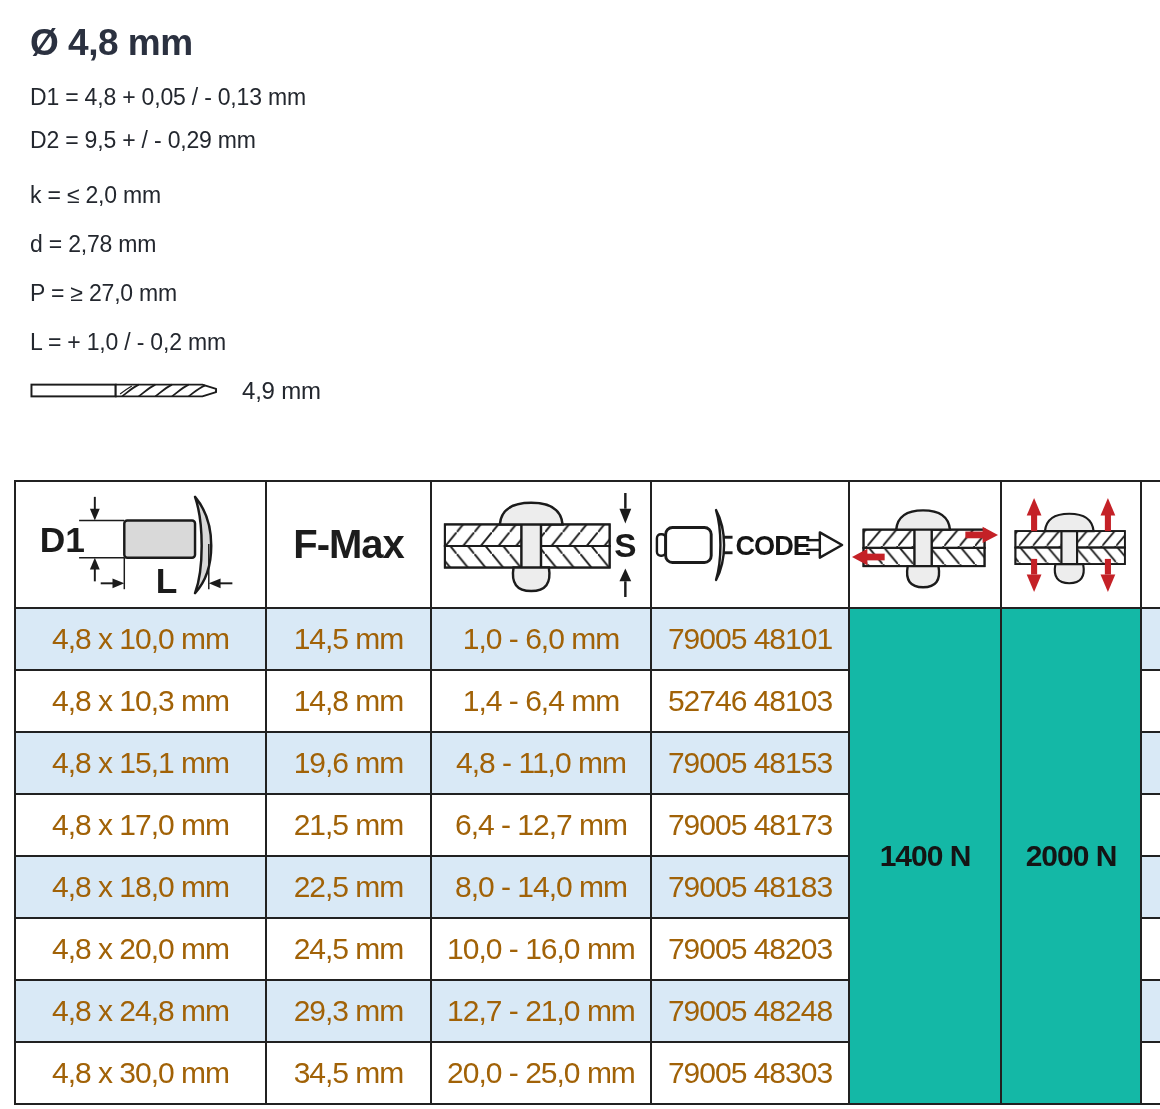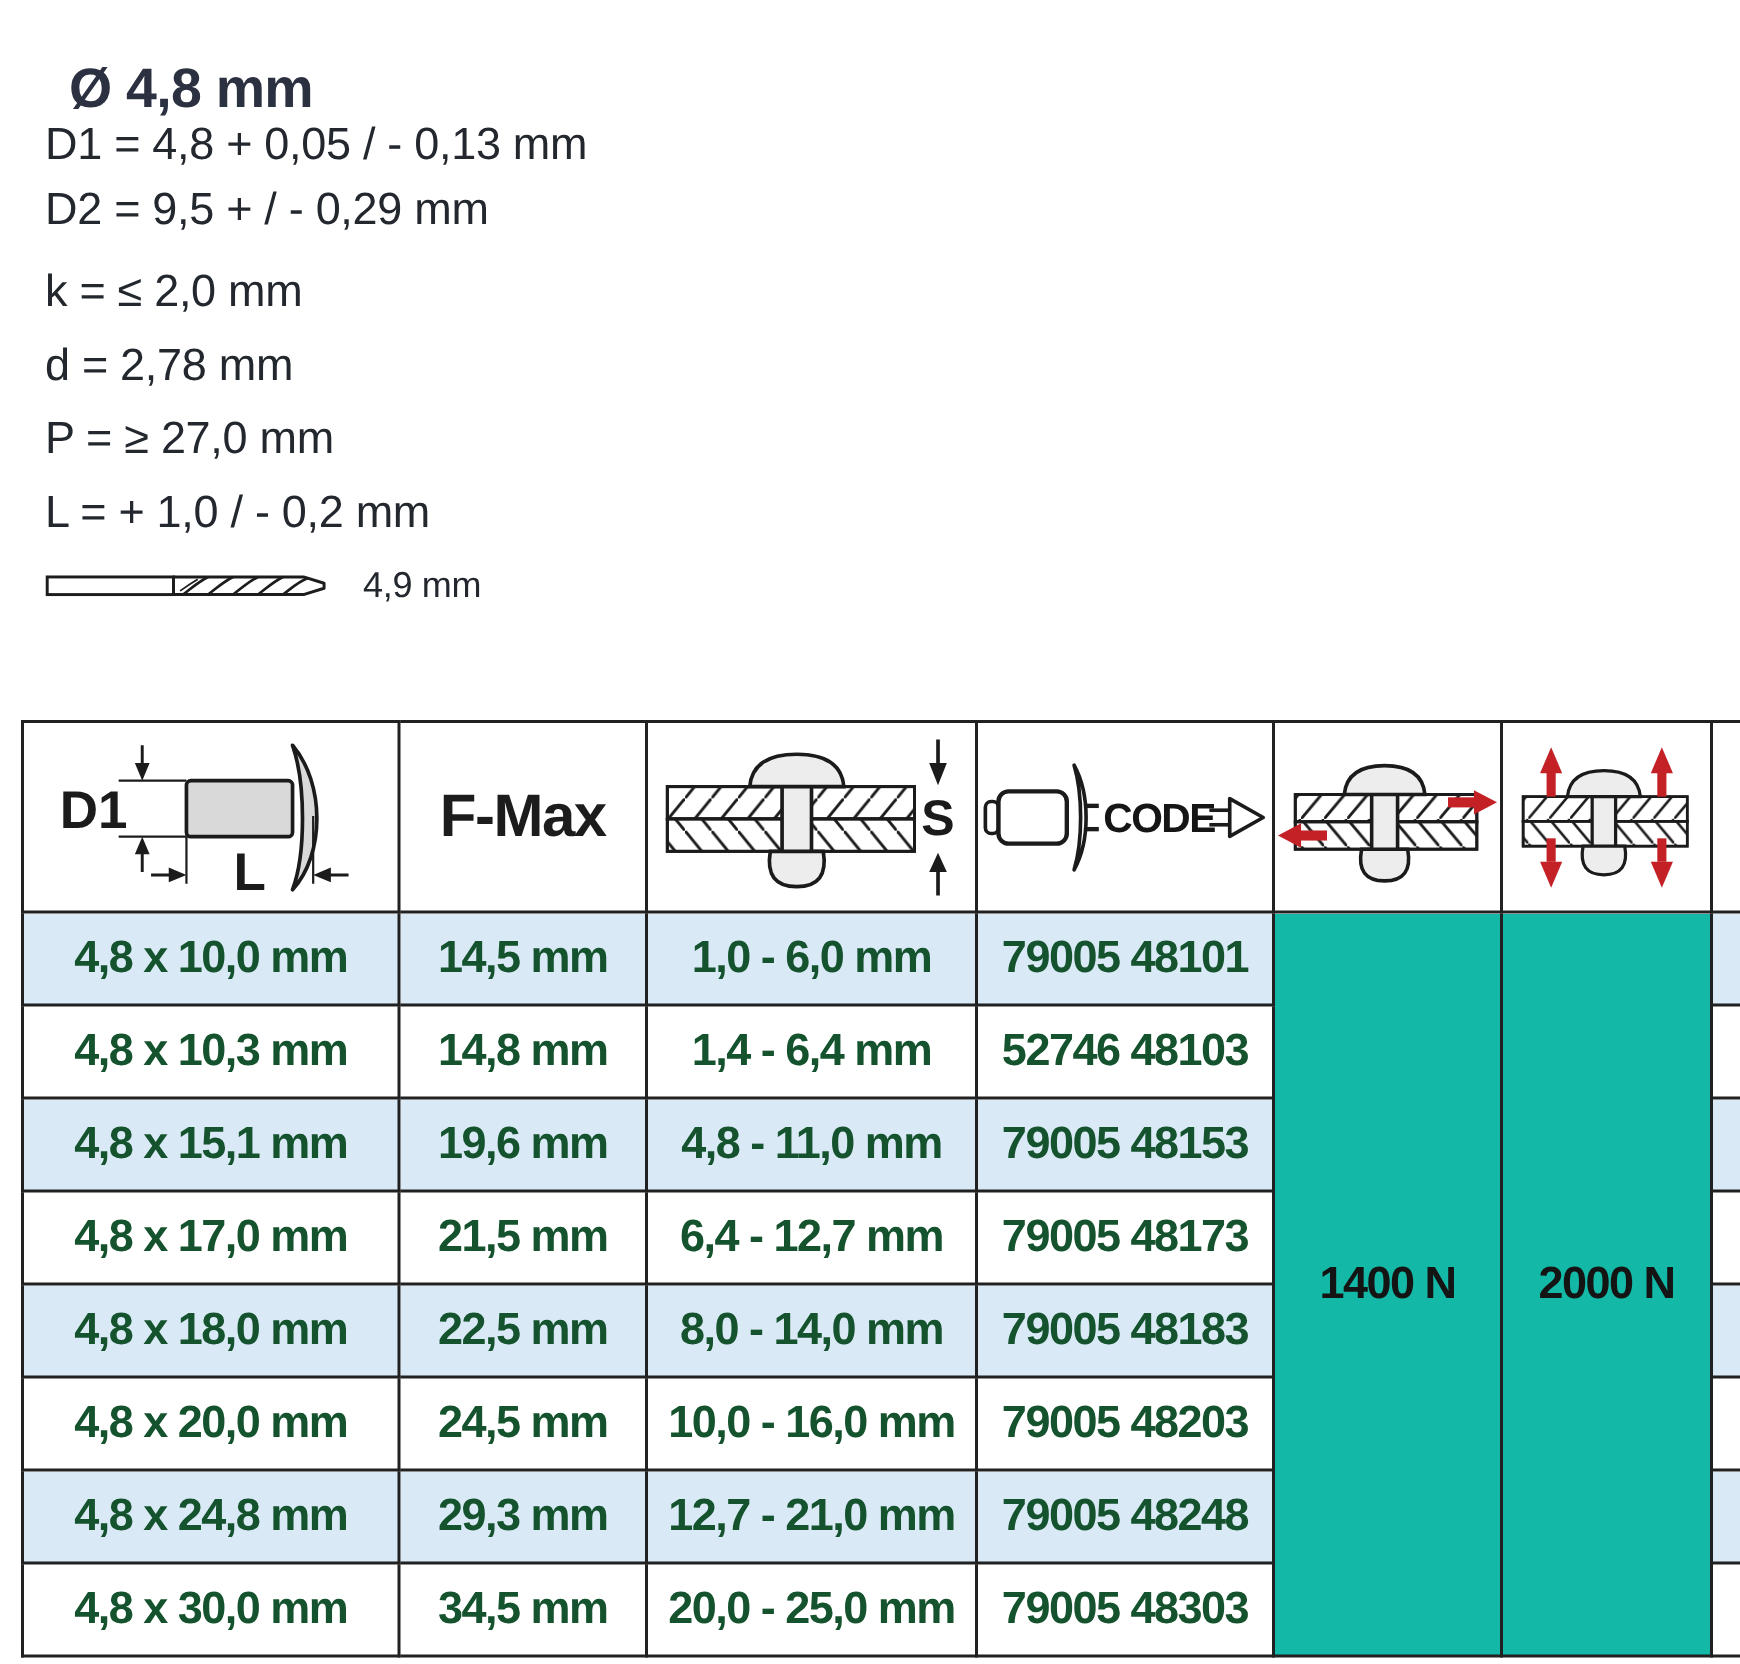--- a/index.html
+++ b/index.html
@@ -3,26 +3,26 @@
 <meta charset="utf-8">
 <style>
   html,body{margin:0;padding:0;}
   body{
     width:1160px;height:1109px;position:relative;background:#ffffff;
     font-family:"Liberation Sans","DejaVu Sans",sans-serif;overflow:hidden;
     color:#1f2329;
   }
   
   .page-title{
-    position:absolute;left:30px;top:22px;margin:16px;
+    position:absolute;left:30px;top:22px;margin:0;
     font-size:37px;font-weight:700;letter-spacing:-0.5px;color:#2b3140;text-align:center;
   }
   .spec-line{
     position:absolute;left:30px;height:30px;line-height:30px;
-    font-size:30px;color:#23272e;letter-spacing:-0.2px;white-space:pre;
+    font-size:23px;color:#23272e;letter-spacing:-0.2px;white-space:pre;
   }
   .drill-row{
     position:absolute;left:30px;top:376px;height:30px;
     display:flex;align-items:center;gap:24px;
   }
   .drill-label{font-size:24px;color:#23272e;letter-spacing:-0.2px;}
 
   
   .table-wrap{
     position:absolute;left:14px;top:480px;width:1146px;height:714px;overflow:hidden;
@@ -31,21 +31,21 @@
     border-collapse:collapse;table-layout:fixed;width:1166px;
   }
   .spec-table th,.spec-table td{
     border:2px solid #212121;padding:0;text-align:center;vertical-align:middle;
     overflow:hidden;
   }
   .spec-table thead tr{height:127px;}
   .spec-table tbody tr{height:62px;}
   .spec-table th{background:#ffffff;}
   td.cell{
-    font-size:30px;font-weight:700;letter-spacing:-1px;color:#14532d;white-space:nowrap;
+    font-size:30px;font-weight:400;letter-spacing:-1px;color:#a16207;white-space:nowrap;
   }
   tbody tr:nth-child(odd) td.stripe{background:#d9e9f6;}
   tbody tr:nth-child(even) td.stripe{background:#ffffff;}
   td.panel{background:#14b8a6;font-size:30px;font-weight:700;letter-spacing:-1px;color:#141414;}
   th.fmax{font-size:40px;font-weight:700;letter-spacing:-1px;color:#1c1c1c;}
   .svg-center{display:block;margin:0 auto;}
   svg text{font-family:"Liberation Sans","DejaVu Sans",sans-serif;}
   .halo{paint-order:stroke;stroke:#ffffff;stroke-width:7px;fill:#1b1b1b;font-weight:700;}
 </style>
 </head>

